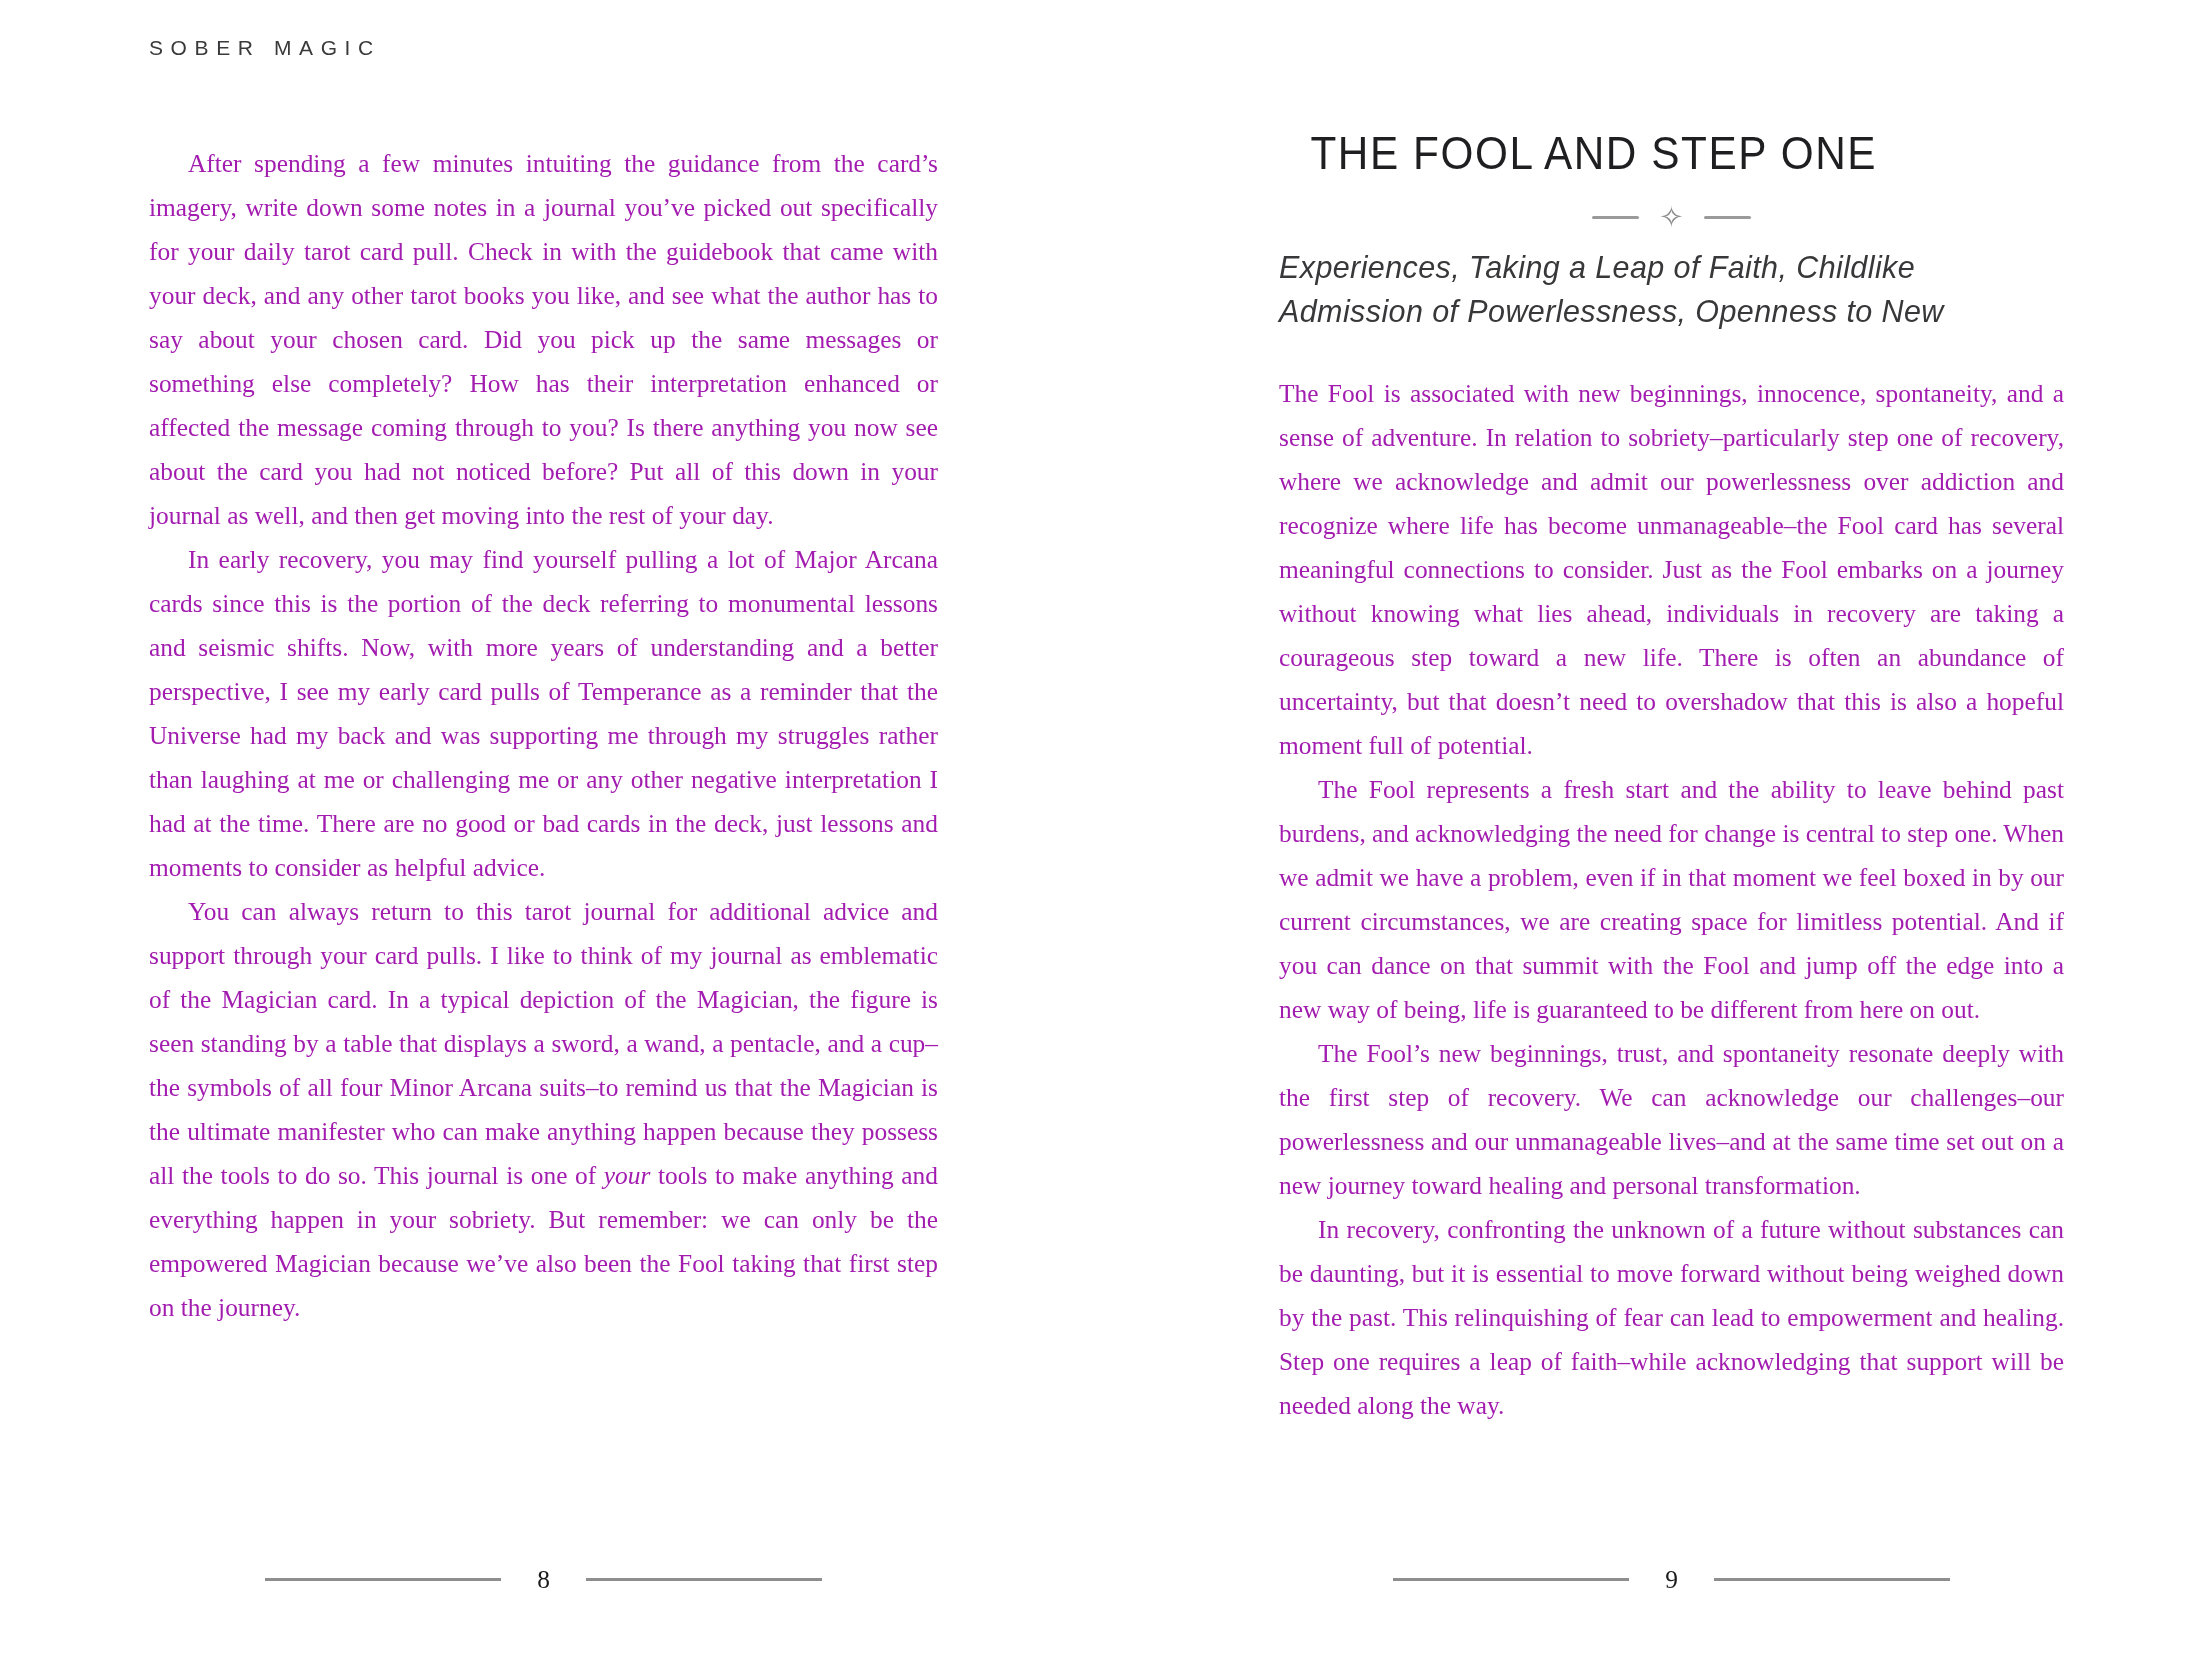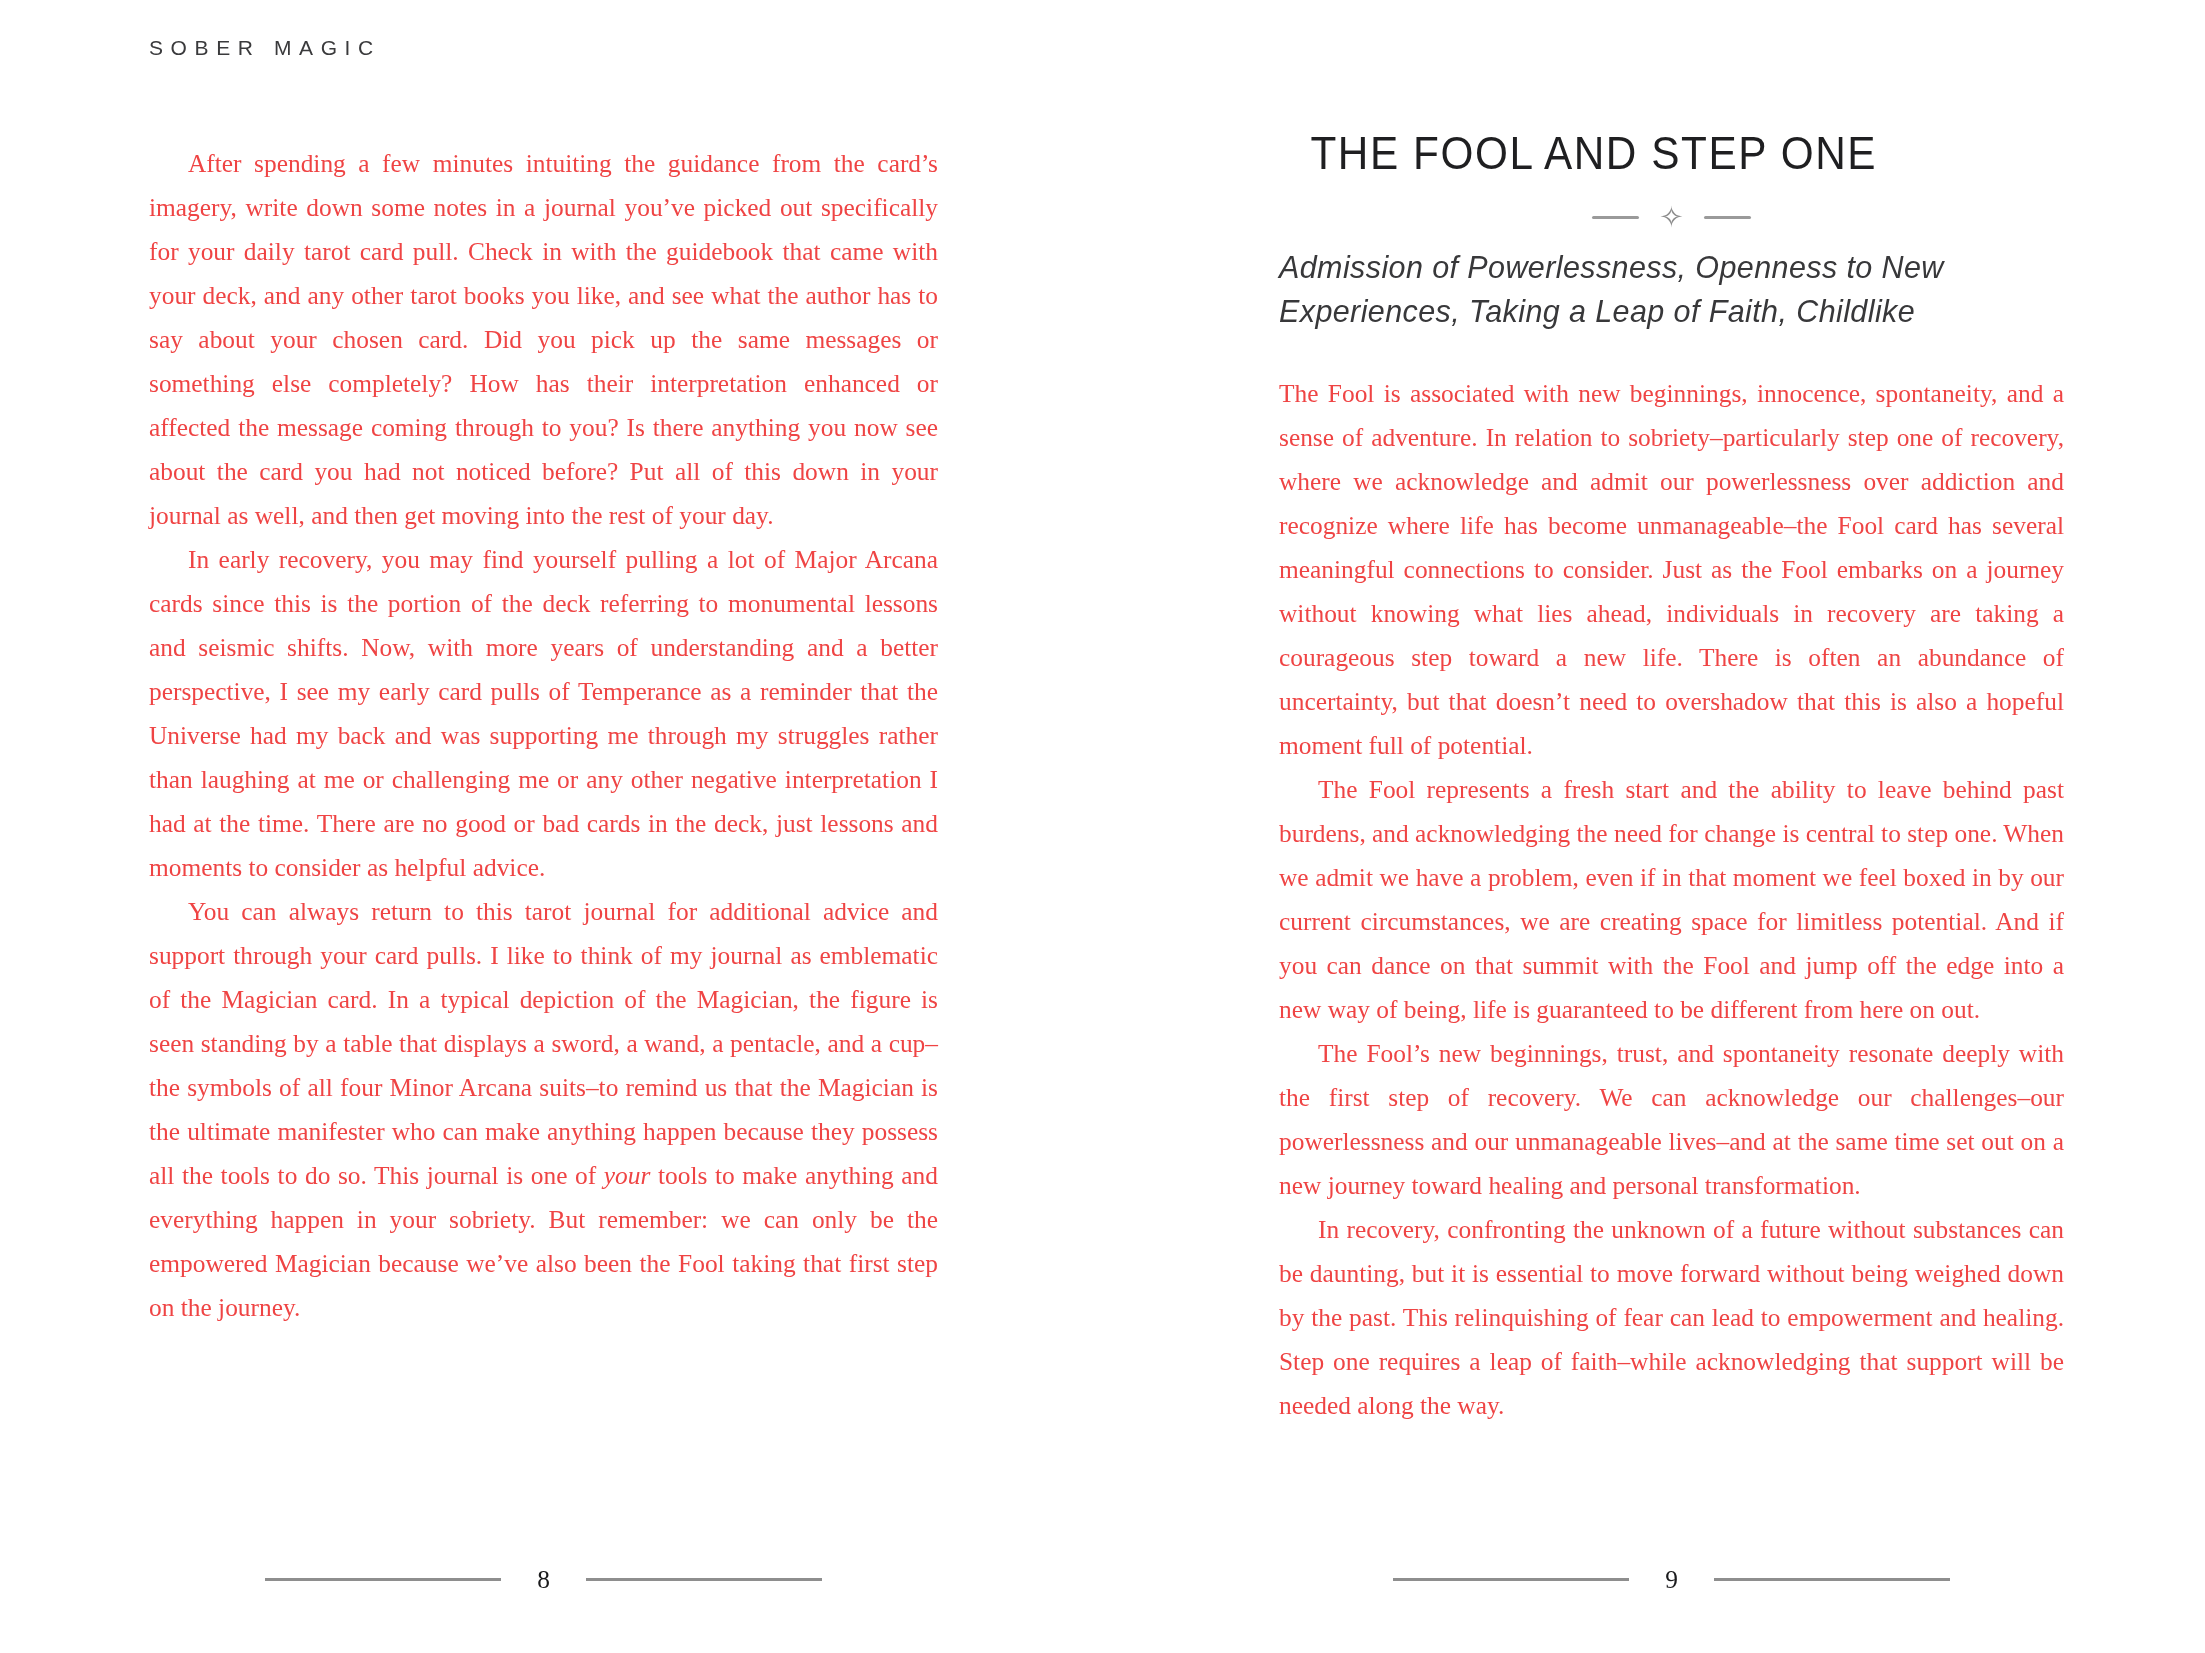--- a/index.html
+++ b/index.html
@@ -47,21 +47,21 @@
     white-space: nowrap;
   }
 
   .body-text {
     position: absolute;
     left: 0;
     width: 100%;
     font-size: 25.4px;
     line-height: 44px;
     text-align: justify;
-    color: #ef4444;
+    color: #a21caf;
   }
   .page-left  .body-text { top: 141px; }
   .page-right .body-text { top: 371px; }
 
   .body-text p {
     margin: 0;
     text-indent: 39px;
   }
   .body-text p.flush { text-indent: 0; }
   .em { font-style: italic; }
@@ -168,22 +168,22 @@
 
 
       <div class="chapter-head">
         <div class="chapter-title">THE FOOL AND STEP ONE</div>
         <div class="ornament">
           <div class="ornament-dash"></div>
           <div class="ornament-star">✧</div>
           <div class="ornament-dash"></div>
         </div>
         <div class="subtitle">
+          <span class="line">Experiences, Taking a Leap of Faith, Childlike</span>
           <span class="line">Admission of Powerlessness, Openness to New</span>
-          <span class="line">Experiences, Taking a Leap of Faith, Childlike</span>
         </div>
       </div>
 
       <div class="body-text">
         <p class="flush">The Fool is associated with new beginnings, innocence, spontaneity, and a sense of adventure. In relation to sobriety–particularly step one of recovery, where we acknowledge and admit our powerlessness over addiction and recognize where life has become unmanageable–the Fool card has several meaningful connections to consider. Just as the Fool embarks on a journey without knowing what lies ahead, individuals in recovery are taking a courageous step toward a new life. There is often an abundance of uncertainty, but that doesn’t need to overshadow that this is also a hopeful moment full of potential.</p>
         <p>The Fool represents a fresh start and the ability to leave behind past burdens, and acknowledging the need for change is central to step one. When we admit we have a problem, even if in that moment we feel boxed in by our current circumstances, we are creating space for limitless potential. And if you can dance on that summit with the Fool and jump off the edge into a new way of being, life is guaranteed to be different from here on out.</p>
         <p>The Fool’s new beginnings, trust, and spontaneity resonate deeply with the first step of recovery. We can acknowledge our challenges–our powerlessness and our unmanageable lives–and at the same time set out on a new journey toward healing and personal transformation.</p>
         <p>In recovery, confronting the unknown of a future without substances can be daunting, but it is essential to move forward without being weighed down by the past. This relinquishing of fear can lead to empowerment and healing. Step one requires a leap of faith–while acknowledging that support will be needed along the way.</p>
       </div>
 

